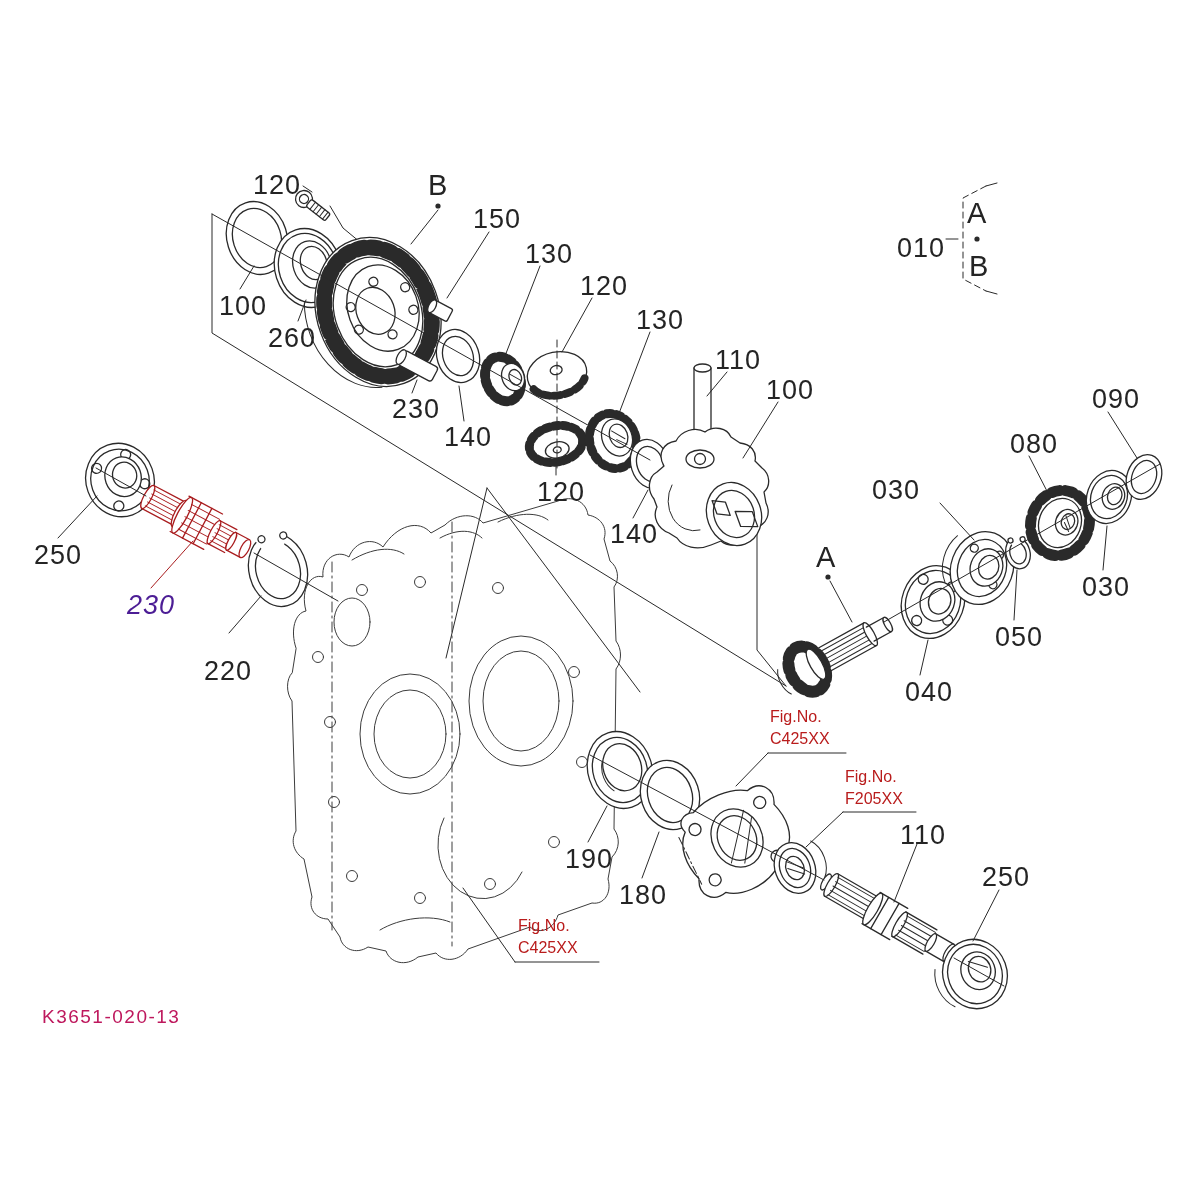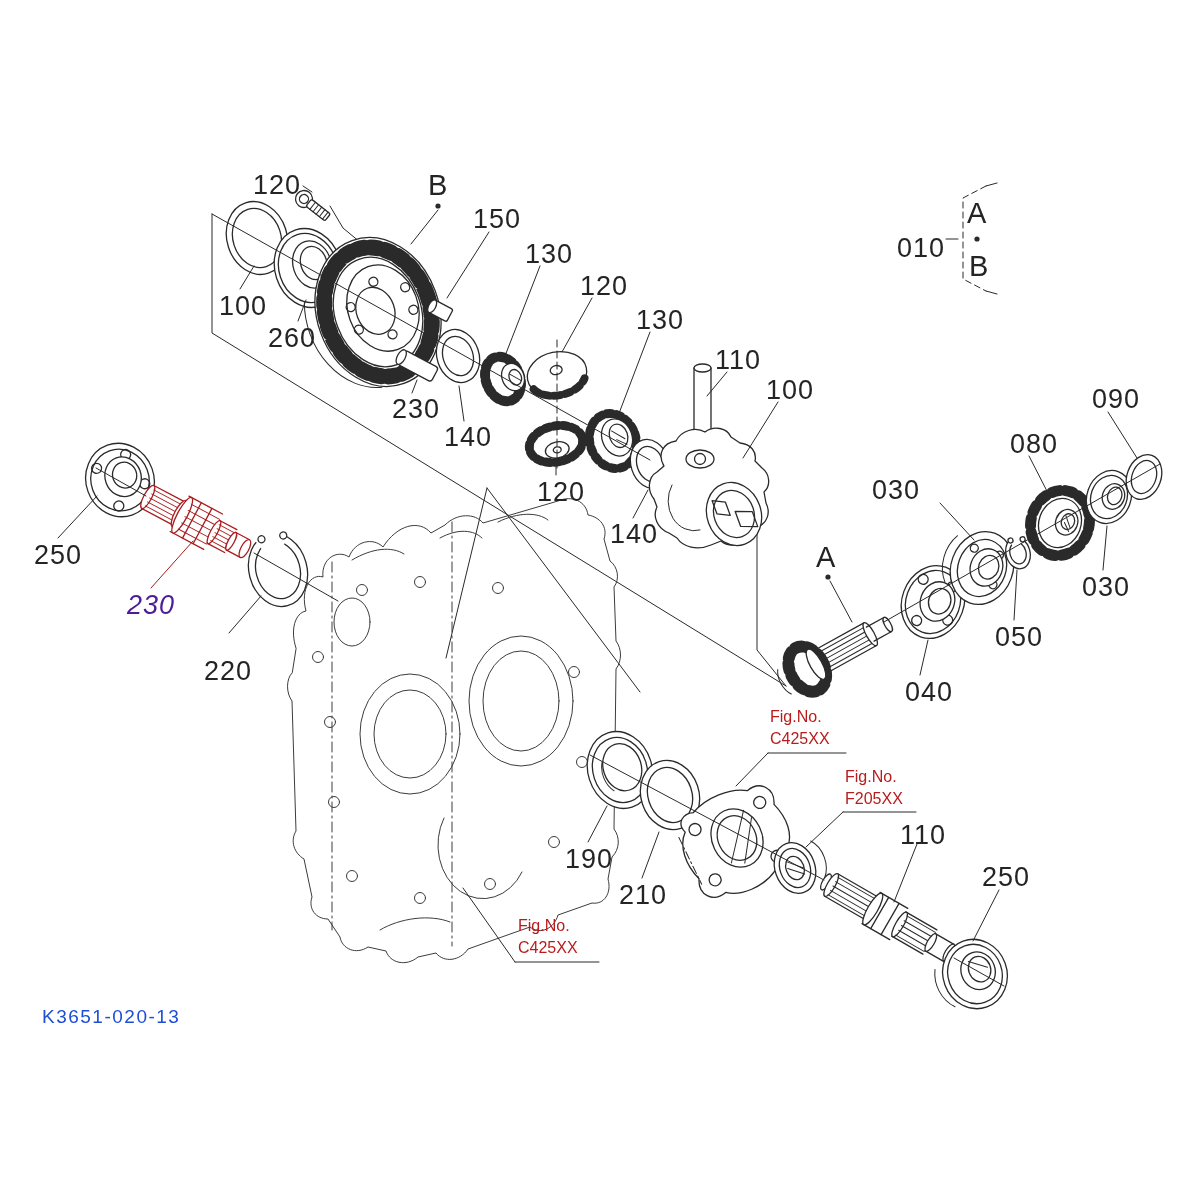--- a/index.html
+++ b/index.html
@@ -3,21 +3,21 @@
 <meta charset="utf-8">
 <style>
   html,body{margin:0;padding:0;background:#fff;}
   #stage{position:relative;width:1200px;height:1200px;background:#ffffff;overflow:hidden;
          font-family:"Liberation Sans",sans-serif;}
   #art{position:absolute;left:0;top:0;}
   .lbl{position:absolute;font-size:27px;color:#242424;letter-spacing:1px;white-space:nowrap;}
   .big{font-size:29px;}
   .redlbl{color:#4c1d95;font-style:italic;}
   .fig{position:absolute;font-size:16px;line-height:22px;color:#b91c1c;white-space:nowrap;}
-  .knum{position:absolute;font-size:19px;letter-spacing:1.5px;color:#1d4ed8;white-space:nowrap;}
+  .knum{position:absolute;font-size:19px;letter-spacing:1.5px;color:#be185d;white-space:nowrap;}
   
   .s{stroke:#2a2a2a;stroke-width:1.3;fill:none;stroke-linecap:round;stroke-linejoin:round;}
   .t{stroke:#2a2a2a;stroke-width:1;fill:none;stroke-linecap:round;}
   .c{stroke:#3c3c3c;stroke-width:1;fill:none;stroke-linecap:round;}
   .w{fill:#ffffff;}
   .wedge{fill:#ffffff;stroke:none;}
   .dot{fill:#2a2a2a;stroke:none;}
   .red .s,.red.s{stroke:#a91c1e;}
 </style>
 </head>
@@ -381,21 +381,21 @@
 <div class="lbl" style="left:1010px;top:429px">080</div>
 <div class="lbl" style="left:872px;top:475px">030</div>
 <div class="lbl" style="left:1082px;top:572px">030</div>
 <div class="lbl" style="left:995px;top:622px">050</div>
 <div class="lbl" style="left:905px;top:677px">040</div>
 <div class="lbl big" style="left:816px;top:541px">A</div>
 <div class="lbl" style="left:34px;top:540px">250</div>
 <div class="lbl redlbl" style="left:127px;top:590px">230</div>
 <div class="lbl" style="left:204px;top:656px">220</div>
 <div class="lbl" style="left:565px;top:844px">190</div>
-<div class="lbl" style="left:619px;top:880px">210</div>
+<div class="lbl" style="left:619px;top:880px">180</div>
 <div class="lbl" style="left:900px;top:820px">110</div>
 <div class="lbl" style="left:982px;top:862px">250</div>
 
 <div class="fig" style="left:770px;top:706px">
   <div>Fig.No.</div>
   <div>C425XX</div>
 </div>
 <div class="fig" style="left:845px;top:766px">
   <div>Fig.No.</div>
   <div>F205XX</div>

